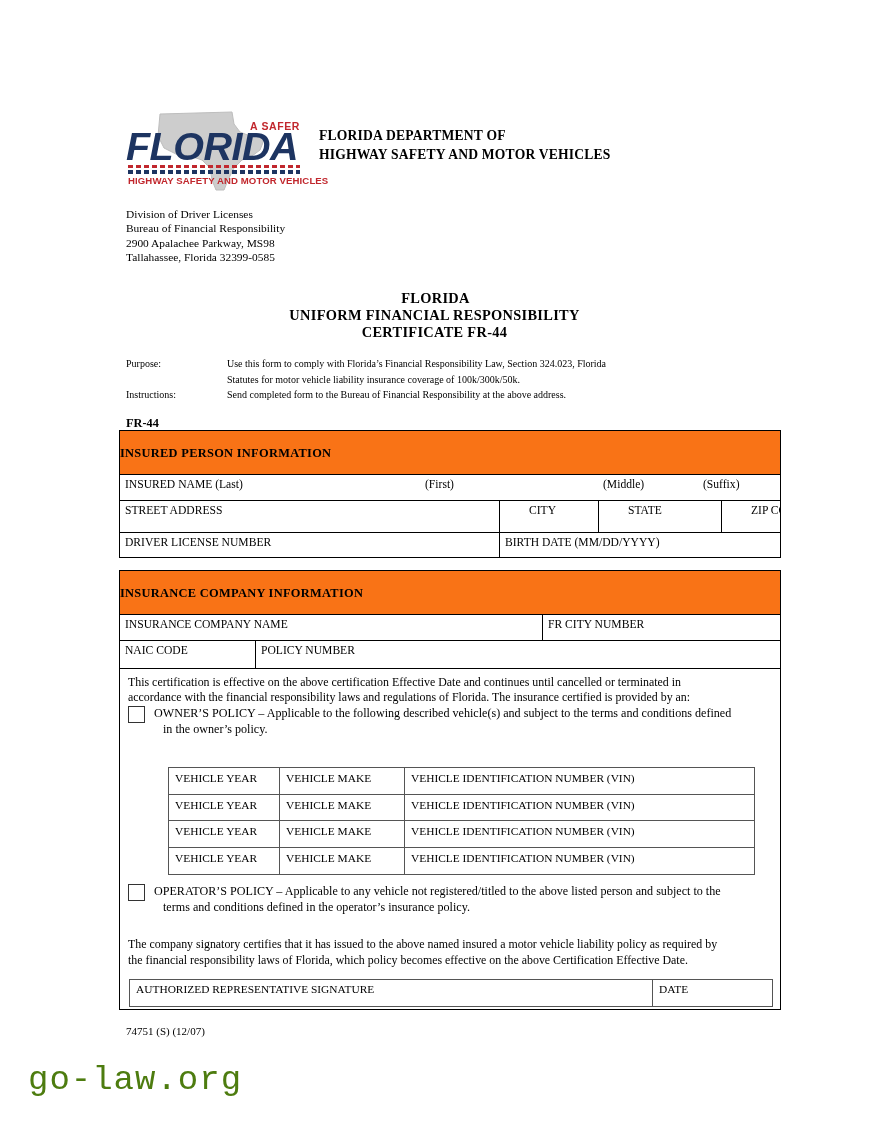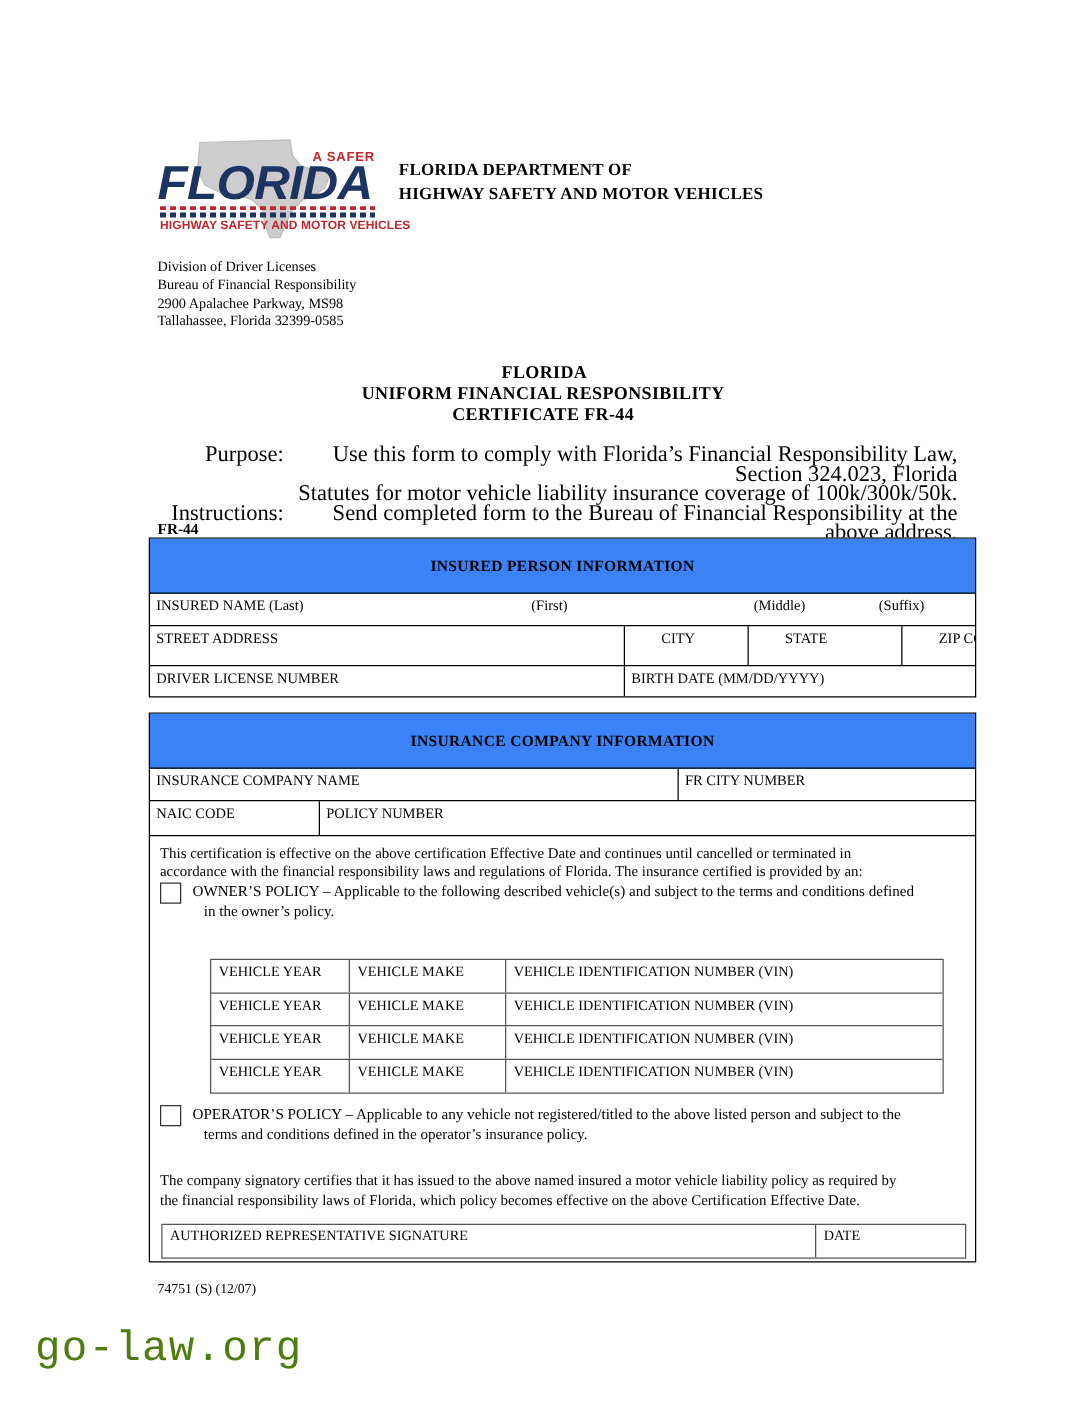--- a/index.html
+++ b/index.html
@@ -131,23 +131,22 @@
     letter-spacing: 0.3px;
   }
   .form-title .t1 { margin-left: 2px; }
 
   
   .purpose {
     position: absolute;
     left: 126px;
     top: 356px;
     width: 640px;
-    font-size: 18px;
+    font-size: 10px;
     line-height: 15.6px;
-    text-align: right;
   }
   .pi-row {
     display: flex;
   }
   .pi-label {
     width: 101px;
     flex: 0 0 101px;
   }
   .pi-text {
     flex: 1;
@@ -161,23 +160,23 @@
   }
 
   
   .box {
     position: absolute;
     border: 1.6px solid #000;
     box-sizing: border-box;
     background: #fff;
   }
   .band {
-    background: #3b82f6;
+    background: #f97316;
     border-bottom: 1.6px solid #000;
-    text-align: center;
+    text-align: left;
     font-weight: bold;
     font-size: 12.4px;
     letter-spacing: 0.3px;
     box-sizing: border-box;
   }
   .row {
     display: flex;
     box-sizing: border-box;
     border-bottom: 1px solid #000;
   }

